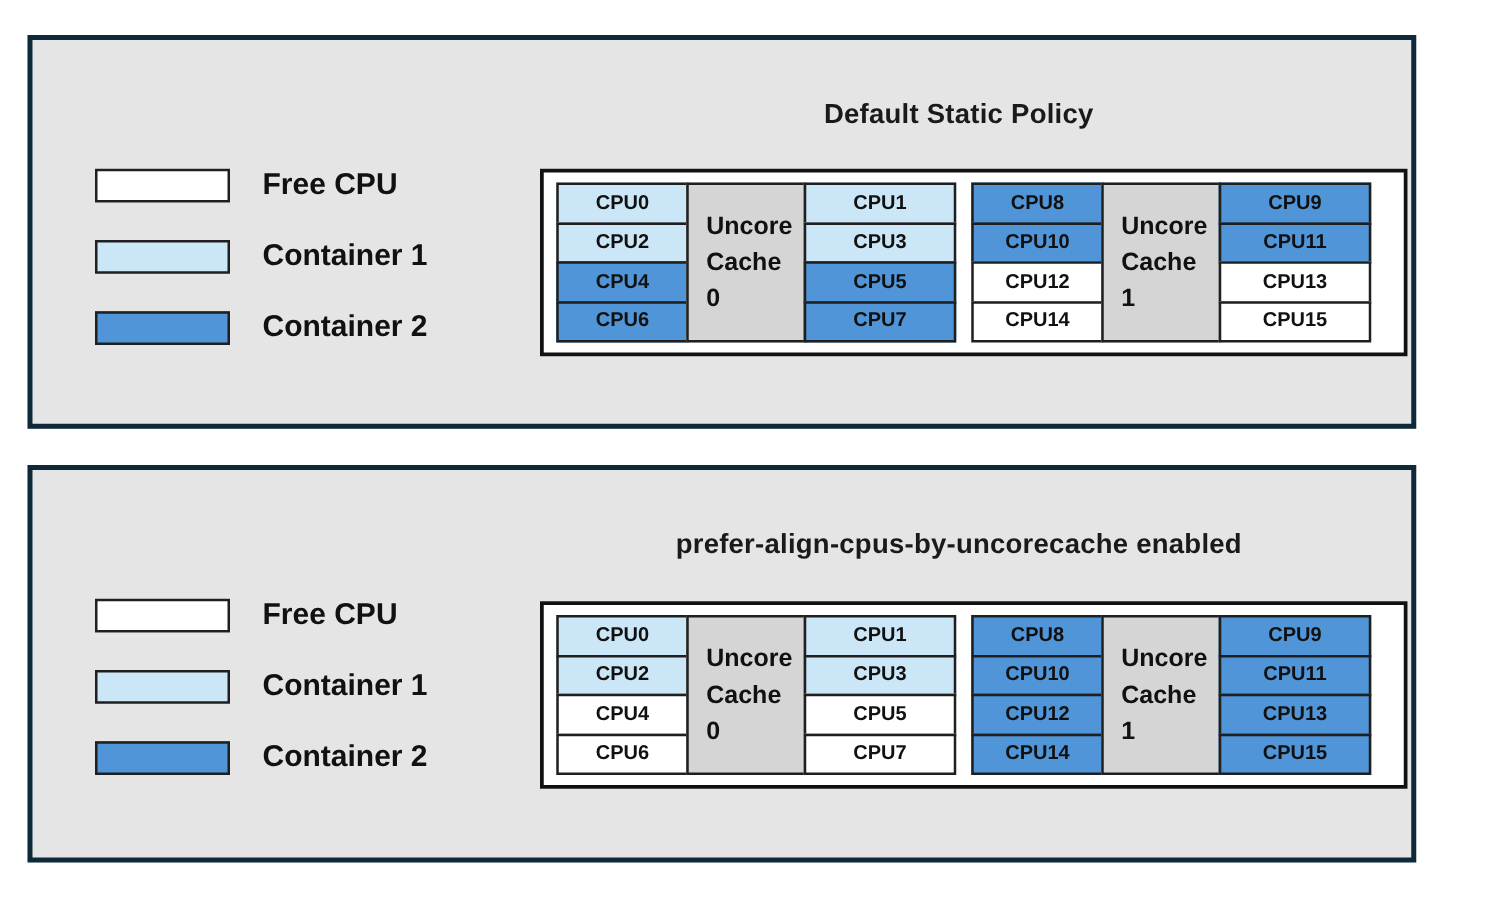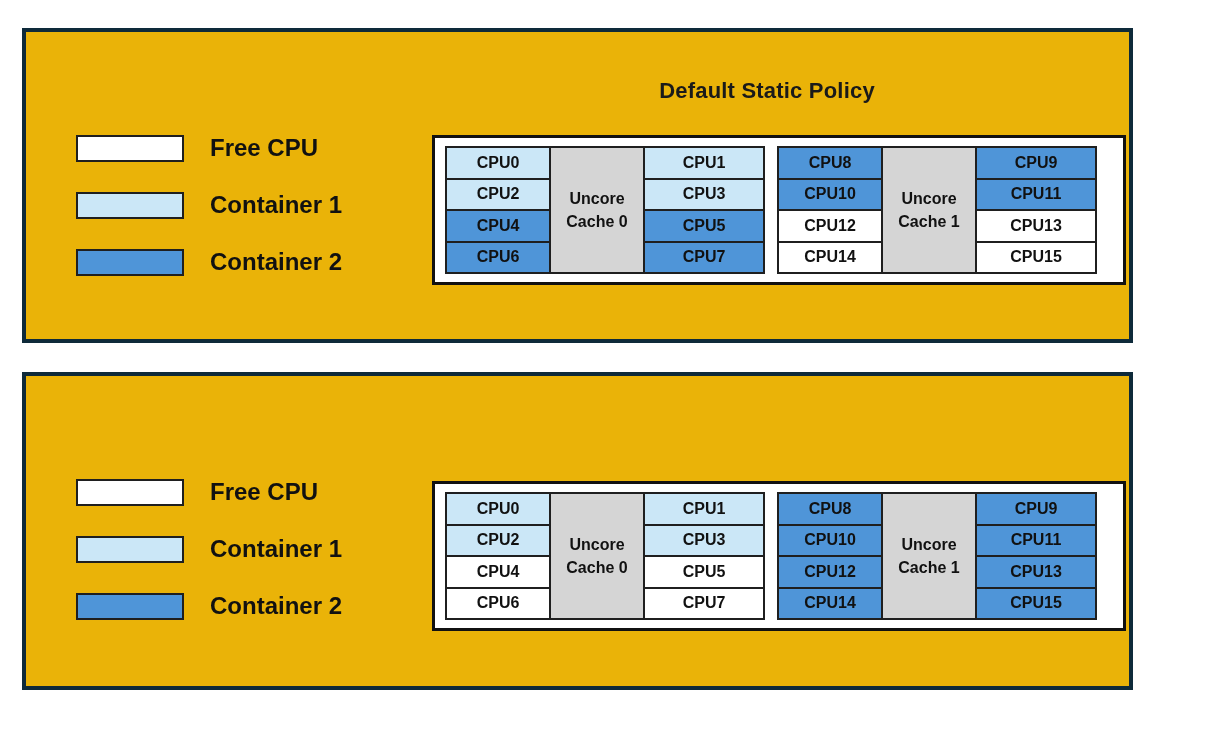--- a/index.html
+++ b/index.html
@@ -10,21 +10,21 @@
     font-family: "Liberation Sans", sans-serif;
     color: #111111;
     overflow: hidden;
   }
   .panel {
     position: absolute;
     left: 22px;
     width: 1111px;
     box-sizing: border-box;
     border: 4px solid var(--panel_border, #0e2a3a);
-    background: #eab308;
+    background: #e5e5e5;
   }
   .panel.top { top: 28px; height: 315px; }
   .panel.bottom { top: 372px; height: 318px; }
 
   .panel-title {
     position: absolute;
     left: 380px; width: 722px;
     top: 46px;
     text-align: center;
     font-size: 22px;
@@ -98,22 +98,22 @@
     margin-left: -2px;
     box-sizing: border-box;
     border: 2px solid #1f1f1f;
     background: var(--cache, #d5d5d5);
     display: flex;
     align-items: center;
     justify-content: center;
   }
   .cache-label {
     width: 64px;
-    text-align: center;
-    font-size: 16px;
+    text-align: left;
+    font-size: 20px;
     font-weight: bold;
     line-height: 1.45;
     color: #111111;
   }
 </style>
 </head>
 <body>
 
 <div class="panel top">
   <div class="panel-title">Default Static Policy</div>
@@ -163,20 +163,21 @@
         <div class="cpu-cell" style="background: rgb(79, 149, 216);">CPU9</div>
         <div class="cpu-cell" style="background: rgb(79, 149, 216);">CPU11</div>
         <div class="cpu-cell" style="background: rgb(255, 255, 255);">CPU13</div>
         <div class="cpu-cell" style="background: rgb(255, 255, 255);">CPU15</div>
       </div>
     </div>
   </div>
 </div>
 
 <div class="panel bottom">
+  <div class="panel-title">prefer-align-cpus-by-uncorecache enabled</div>
 
   <div class="legend-item" style="top:102px">
     <div class="legend-swatch" style="background: rgb(255, 255, 255);"></div>
     <div class="legend-label">Free CPU</div>
   </div>
   <div class="legend-item" style="top:159px">
     <div class="legend-swatch" style="background: rgb(203, 231, 247);"></div>
     <div class="legend-label">Container 1</div>
   </div>
   <div class="legend-item" style="top:216px">

